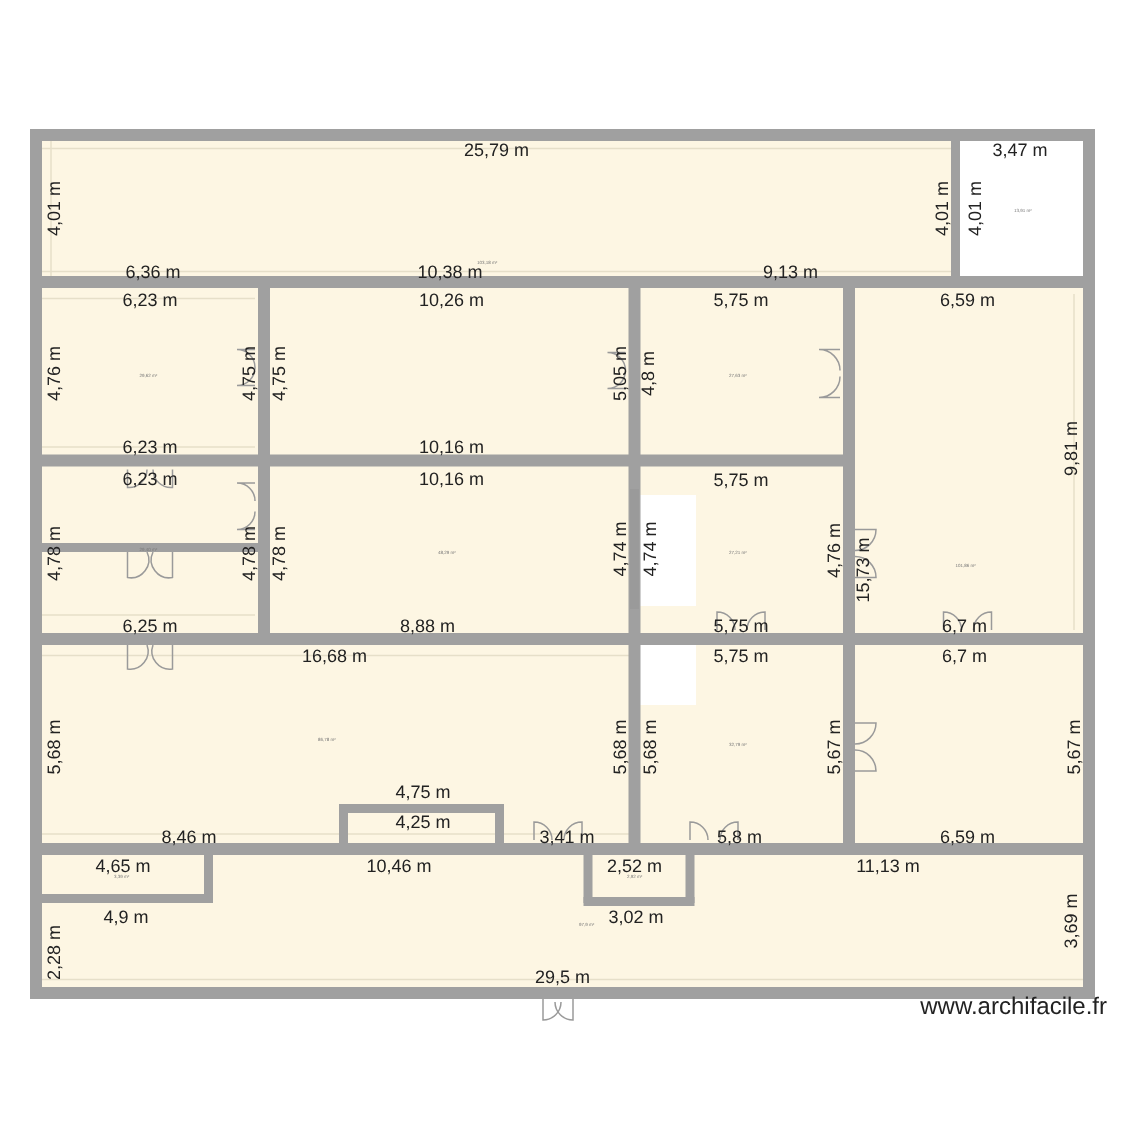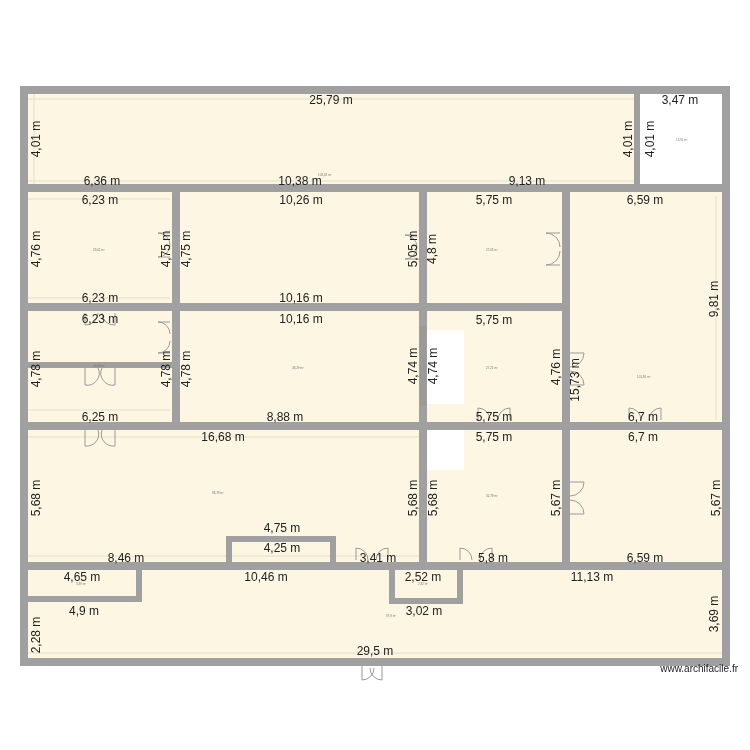--- a/index.html
+++ b/index.html
@@ -1,21 +1,21 @@
 <!DOCTYPE html>
 <html><head>
 <meta charset="utf-8">
 <style>
   html, body { margin: 0; padding: 0; background: #ffffff; }
   body { width: 750px; height: 750px; position: relative; overflow: hidden;
          font-family: "Liberation Sans", "DejaVu Sans", sans-serif; }
   #plan { position: absolute; left: 0; top: 0; }
   .dim { font-size: 12px; fill: #222; font-family: "Liberation Sans", "DejaVu Sans", sans-serif; }
   .area { font-size: 3px; fill: #777; font-family: "Liberation Sans", "DejaVu Sans", sans-serif; }
-  .brand { position: absolute; right: 12px; top: 663px; font-size: 10px; color: #222; }
+  .brand { position: absolute; right: 12px; top: 663px; font-size: 16px; color: #222; }
 </style>
 </head>
 <body>
 
 <svg id="plan" width="750" height="750" viewBox="0 0 750 750" xmlns="http://www.w3.org/2000/svg">
 
   <g>
     <rect x="22" y="88" width="706" height="576" fill="#fdf6e3"></rect>
     <rect x="640" y="94" width="82" height="90" fill="#ffffff"></rect>
     <rect x="426" y="330" width="38" height="74" fill="#ffffff"></rect>

